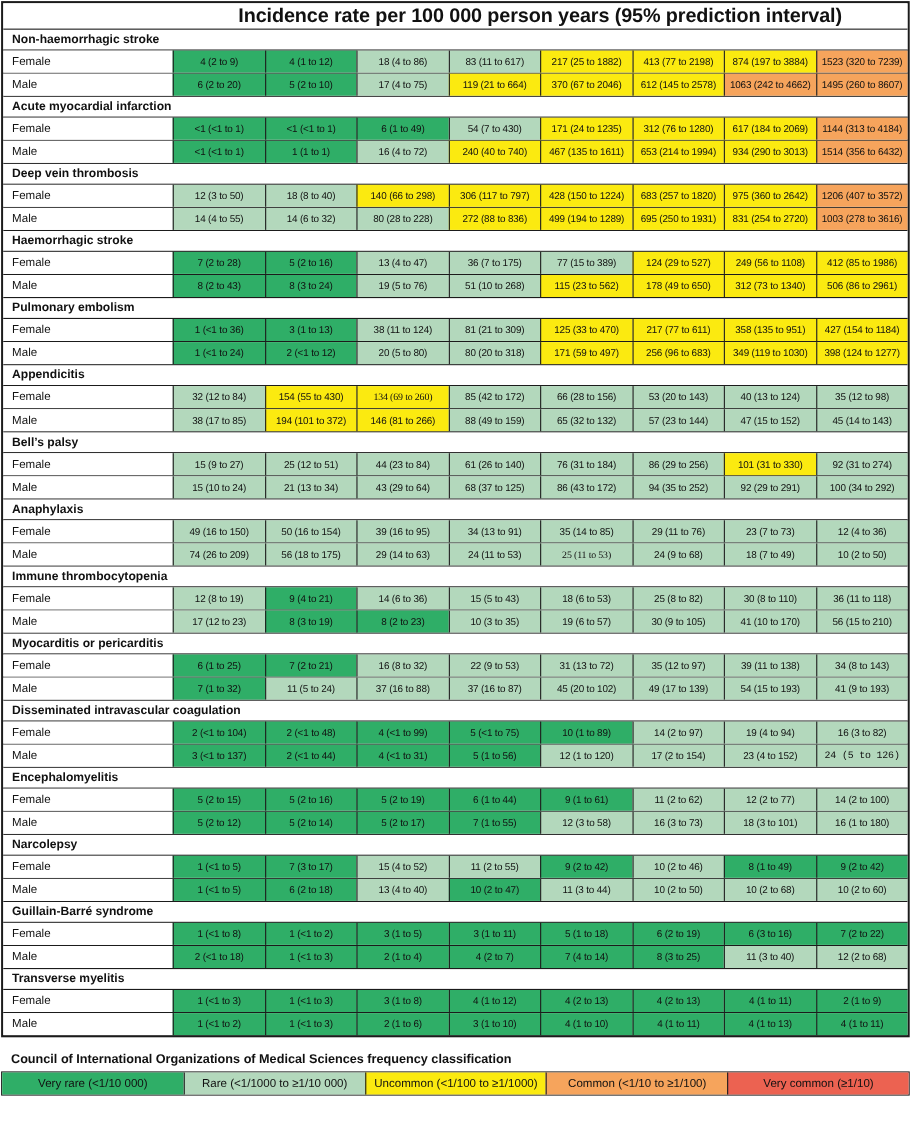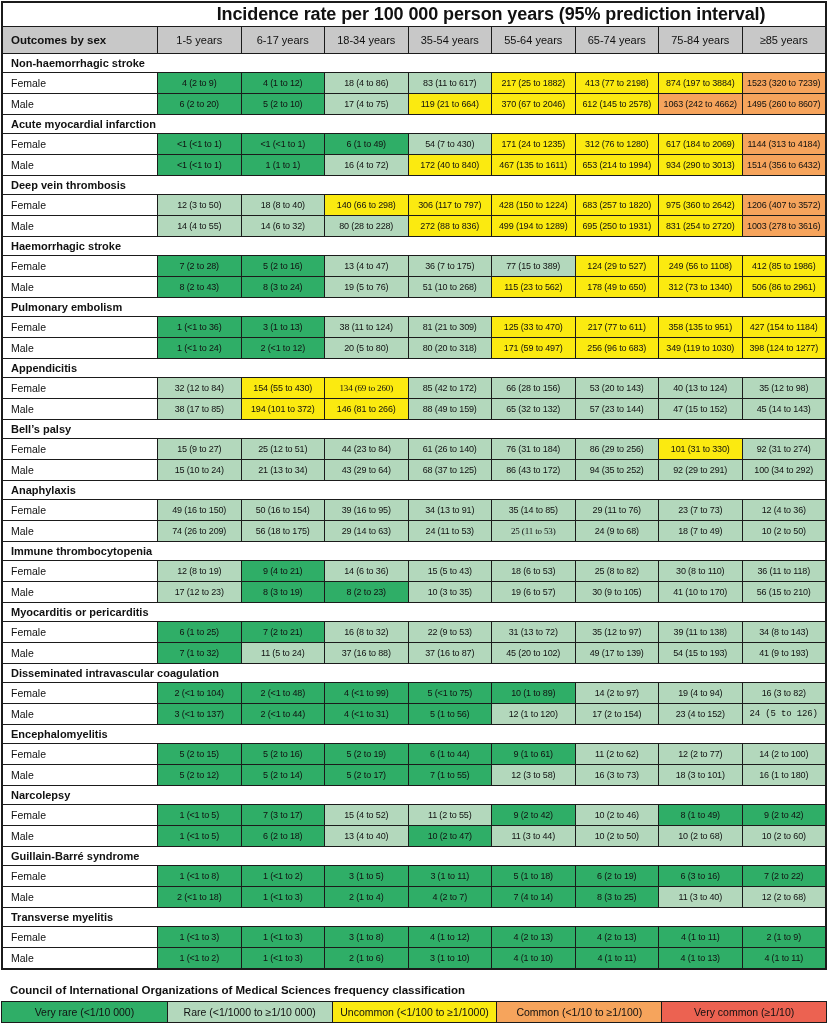--- a/index.html
+++ b/index.html
@@ -26,31 +26,20 @@
 </style>
 </head>
 <body>
 
 <div class="fig">
   <div class="maintable">
     <div class="title-row">
       <div class="title-spacer"></div>
       <div class="title-text">Incidence rate per 100 000 person years (95% prediction interval)</div>
     </div>
-    <div class="head-row" id="head-row">
-      <div class="head-cell first">Outcomes by sex</div>
-    <div class="head-cell">1-5 years</div>
-        <div class="head-cell">6-17 years</div>
-        <div class="head-cell">18-34 years</div>
-        <div class="head-cell">35-54 years</div>
-        <div class="head-cell">55-64 years</div>
-        <div class="head-cell">65-74 years</div>
-        <div class="head-cell">75-84 years</div>
-        <div class="head-cell">≥85 years</div>
-      </div>
     <div id="sections">
         <div class="section-header">Non-haemorrhagic stroke</div>
         <div class="data-row">
           <div class="row-label">Female</div>
           <div class="cell" style="background: rgb(47, 174, 103);">4 (2 to 9)</div>
           <div class="cell" style="background: rgb(47, 174, 103);">4 (1 to 12)</div>
           <div class="cell" style="background: rgb(179, 216, 188);">18 (4 to 86)</div>
           <div class="cell" style="background: rgb(179, 216, 188);">83 (11 to 617)</div>
           <div class="cell" style="background: rgb(251, 234, 16);">217 (25 to 1882)</div>
           <div class="cell" style="background: rgb(251, 234, 16);">413 (77 to 2198)</div>
@@ -78,21 +67,21 @@
           <div class="cell" style="background: rgb(251, 234, 16);">171 (24 to 1235)</div>
           <div class="cell" style="background: rgb(251, 234, 16);">312 (76 to 1280)</div>
           <div class="cell" style="background: rgb(251, 234, 16);">617 (184 to 2069)</div>
           <div class="cell" style="background: rgb(246, 164, 92);">1144 (313 to 4184)</div>
         </div>
         <div class="data-row">
           <div class="row-label">Male</div>
           <div class="cell" style="background: rgb(47, 174, 103);">&lt;1 (&lt;1 to 1)</div>
           <div class="cell" style="background: rgb(47, 174, 103);">1 (1 to 1)</div>
           <div class="cell" style="background: rgb(179, 216, 188);">16 (4 to 72)</div>
-          <div class="cell" style="background: rgb(251, 234, 16);">172 (40 to 840)</div>
+          <div class="cell" style="background: rgb(251, 234, 16);">240 (40 to 740)</div>
           <div class="cell" style="background: rgb(251, 234, 16);">467 (135 to 1611)</div>
           <div class="cell" style="background: rgb(251, 234, 16);">653 (214 to 1994)</div>
           <div class="cell" style="background: rgb(251, 234, 16);">934 (290 to 3013)</div>
           <div class="cell" style="background: rgb(246, 164, 92);">1514 (356 to 6432)</div>
         </div>
         <div class="section-header">Deep vein thrombosis</div>
         <div class="data-row">
           <div class="row-label">Female</div>
           <div class="cell" style="background: rgb(179, 216, 188);">12 (3 to 50)</div>
           <div class="cell" style="background: rgb(179, 216, 188);">18 (8 to 40)</div>

